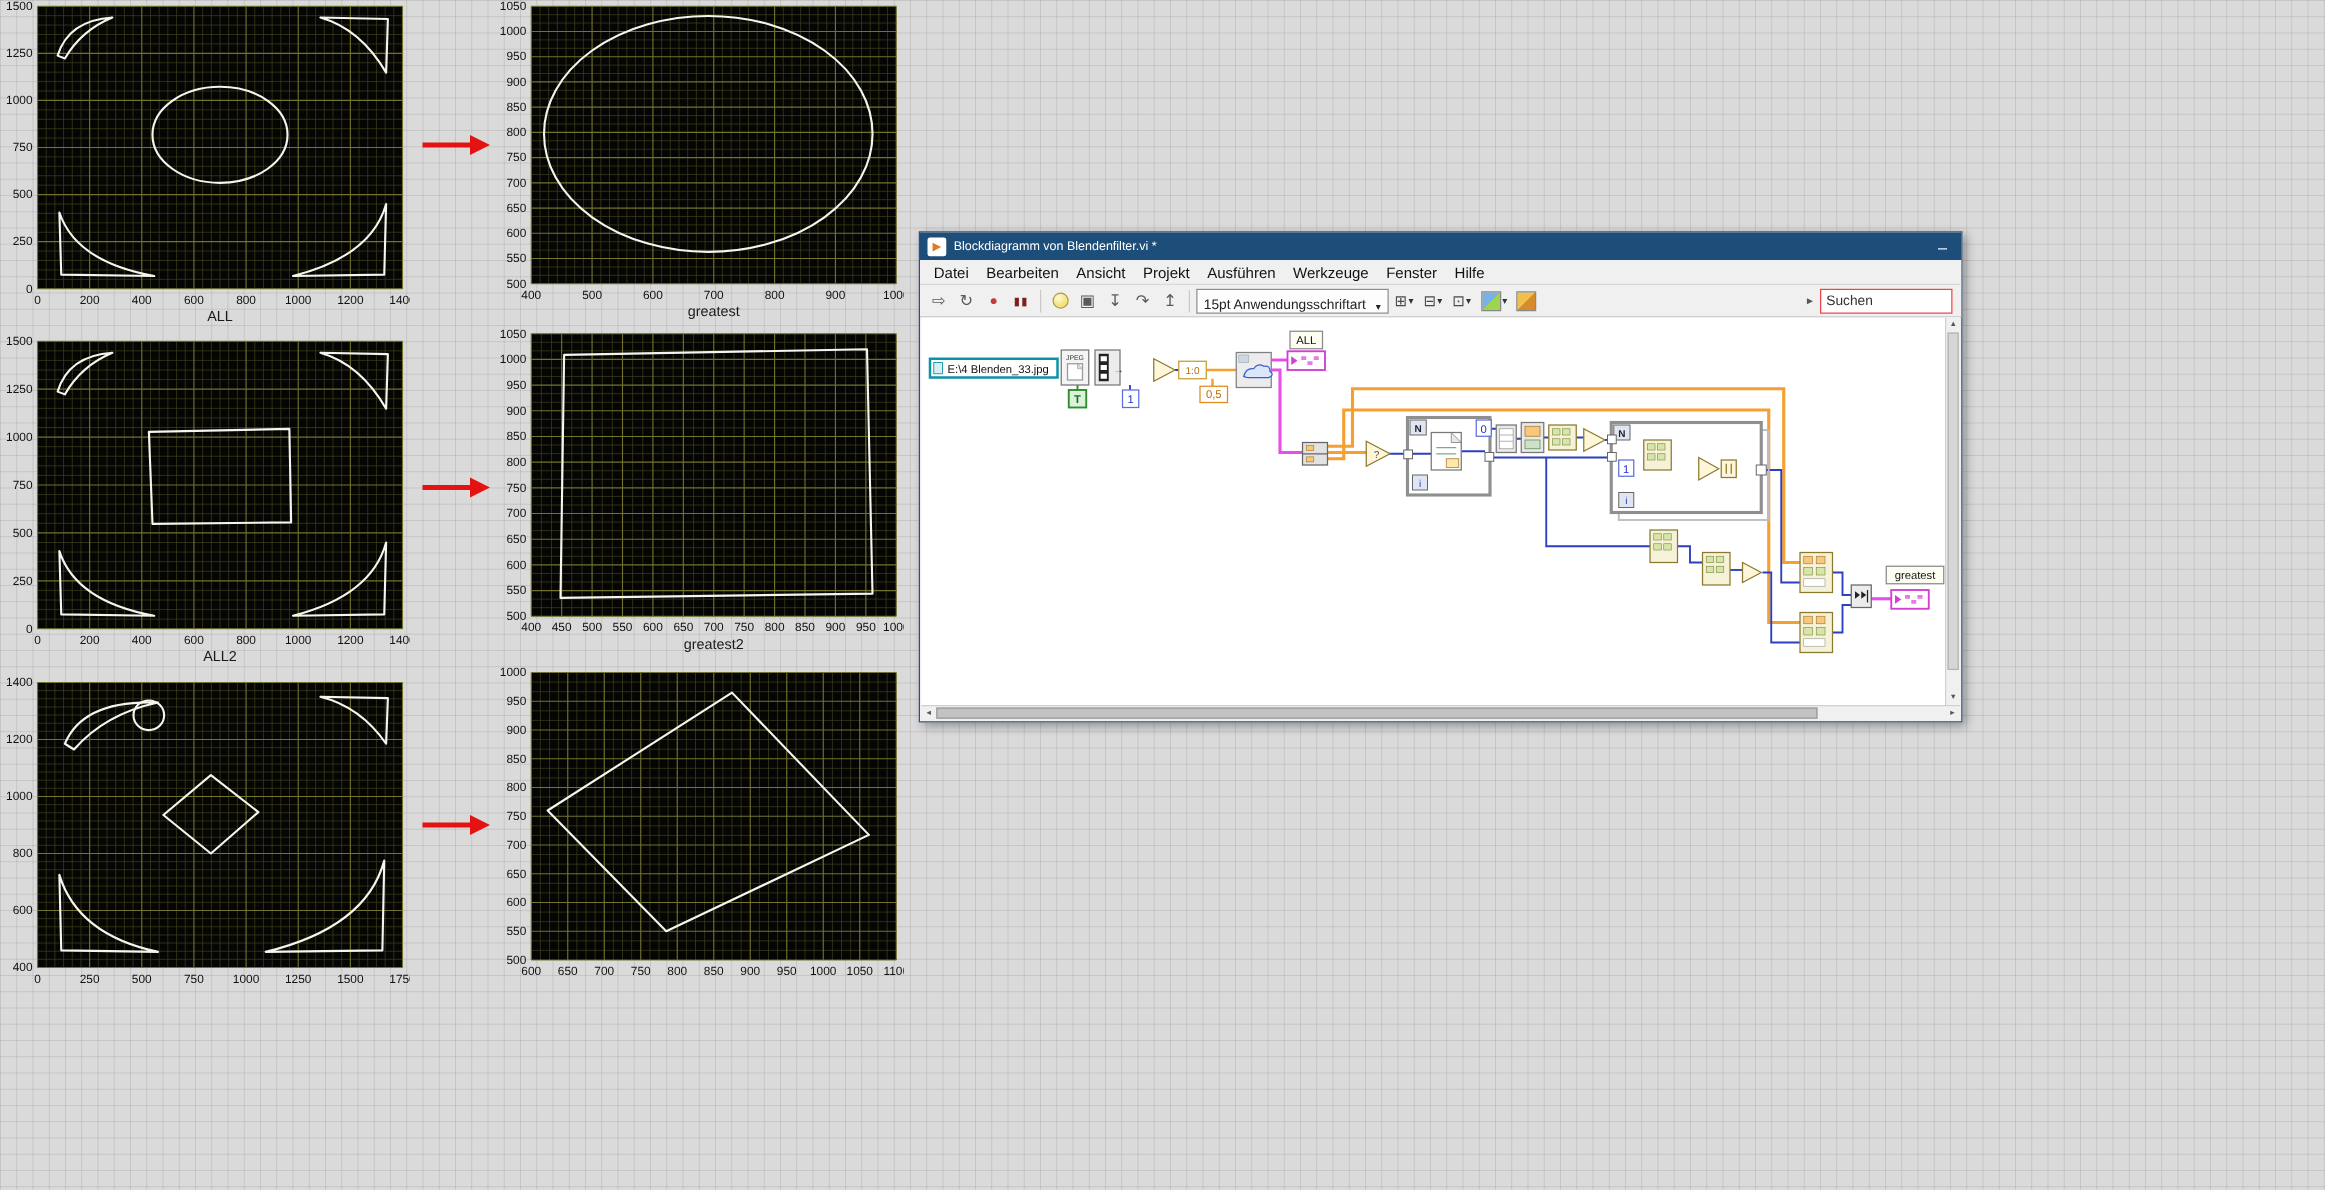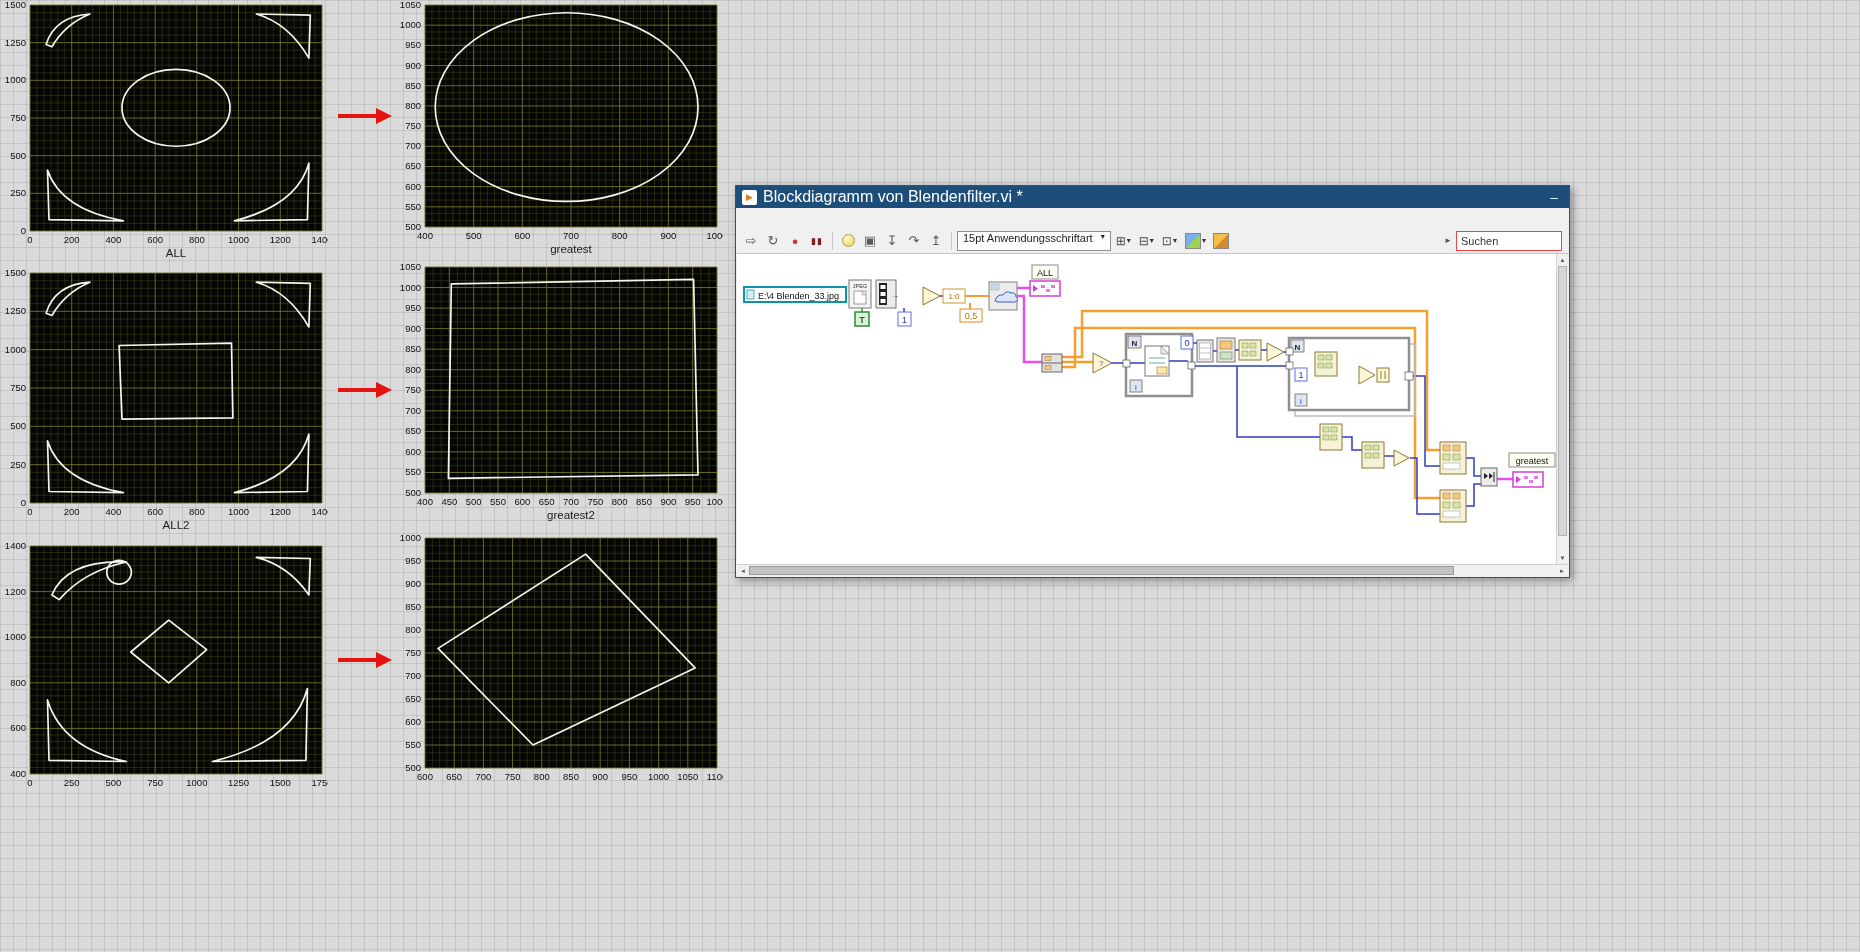--- a/index.html
+++ b/index.html
@@ -16,35 +16,35 @@
   .plot svg{display:block;}
   .arrow{position:absolute;}
 
   
   .lvwin{position:absolute;left:735px;top:185px;width:833px;height:391px;
     background:#f0f0f0;border:1px solid #35506e;box-shadow:3px 3px 8px rgba(0,0,0,.35);}
   .titlebar{position:absolute;left:0;top:0;right:0;height:22px;background:#1d4e79;
     display:flex;align-items:center;gap:6px;padding:0 6px;box-sizing:border-box;}
   .titlebar .appicon{width:15px;height:15px;background:#fff;border-radius:2px;
     display:flex;align-items:center;justify-content:center;font-size:9px;color:#e07b1f;}
-  .titlebar .title{color:#fff;font-size:16px;white-space:nowrap;}
+  .titlebar .title{color:#fff;font-size:10px;white-space:nowrap;}
   .titlebar .mini{margin-left:auto;color:#fff;font-size:13px;width:18px;text-align:center;cursor:default;}
   .menubar{position:absolute;left:0;top:22px;right:0;height:20px;background:#f0f0f0;
     border-bottom:1px solid #d9d9d9;display:flex;align-items:center;padding-left:4px;box-sizing:border-box;}
   .menubar span{font-size:12px;color:#111;padding:2px 7px;}
   .toolbar{position:absolute;left:0;top:42px;right:0;height:26px;background:#f0f0f0;
     border-bottom:1px solid #c6c6c6;display:flex;align-items:center;gap:2px;padding:0 5px;box-sizing:border-box;}
   .tbtn{width:20px;height:20px;display:flex;align-items:center;justify-content:center;
     font-size:13px;color:#5a5a5a;}
   .tbtn.red{color:#c43c3c;font-size:11px;}
   .tbtn.pause{color:#7e1f1f;font-size:9px;letter-spacing:1px;}
   .bulb{width:11px;height:11px;border-radius:50%;border:1px solid #b09a50;
     background:radial-gradient(circle at 35% 30%, #fffad0, #ecd34b);}
   .tsep{width:1px;height:18px;background:#c9c9c9;margin:0 3px;}
-  .fontbox{height:18px;border:1px solid #8a8f98;background:#fdfdfd;display:flex;align-items:flex-start;
+  .fontbox{height:18px;border:1px solid #8a8f98;background:#fdfdfd;display:flex;align-items:flex-end;
     gap:8px;padding:0 5px;font-size:11px;color:#222;}
   .ddbtn{display:flex;align-items:center;gap:1px;font-size:12px;color:#4a4a4a;padding:0 3px;height:20px;}
   .ddbtn .caret{font-size:8px;color:#333;}
   .cleanico{width:14px;height:14px;border:1px solid #888;
     background:linear-gradient(135deg,#7ab1e8 50%,#9fd44f 50%);}
   .cleanico.orange{background:linear-gradient(135deg,#f2c04a 50%,#d88a2e 50%);}
   .searchwrap{margin-left:auto;display:flex;align-items:center;gap:4px;padding-right:2px;}
   .searchwrap .sarrow{font-size:8px;color:#555;}
   .searchbox{width:96px;height:16px;border:1px solid #ef4444;background:#fff;font-size:11px;
     color:#333;padding:1px 4px;font-family:"Liberation Sans",sans-serif;}
@@ -692,20 +692,30 @@
 </div>
 
 <div class="lvwin">
 
   <div class="titlebar">
     <span class="appicon">▶</span>
     <span class="title">Blockdiagramm von Blendenfilter.vi *</span>
     <span class="mini">–</span>
   </div>
 
+  <div class="menubar">
+    <span>Datei</span>
+    <span>Bearbeiten</span>
+    <span>Ansicht</span>
+    <span>Projekt</span>
+    <span>Ausführen</span>
+    <span>Werkzeuge</span>
+    <span>Fenster</span>
+    <span>Hilfe</span>
+  </div>
 
   <div class="toolbar">
     <span class="tbtn">⇨</span>
     <span class="tbtn">↻</span>
     <span class="tbtn red">●</span>
     <span class="tbtn pause">▮▮</span>
     <span class="tsep"></span>
     <span class="tbtn">
         <span class="bulb"></span>
       </span>

